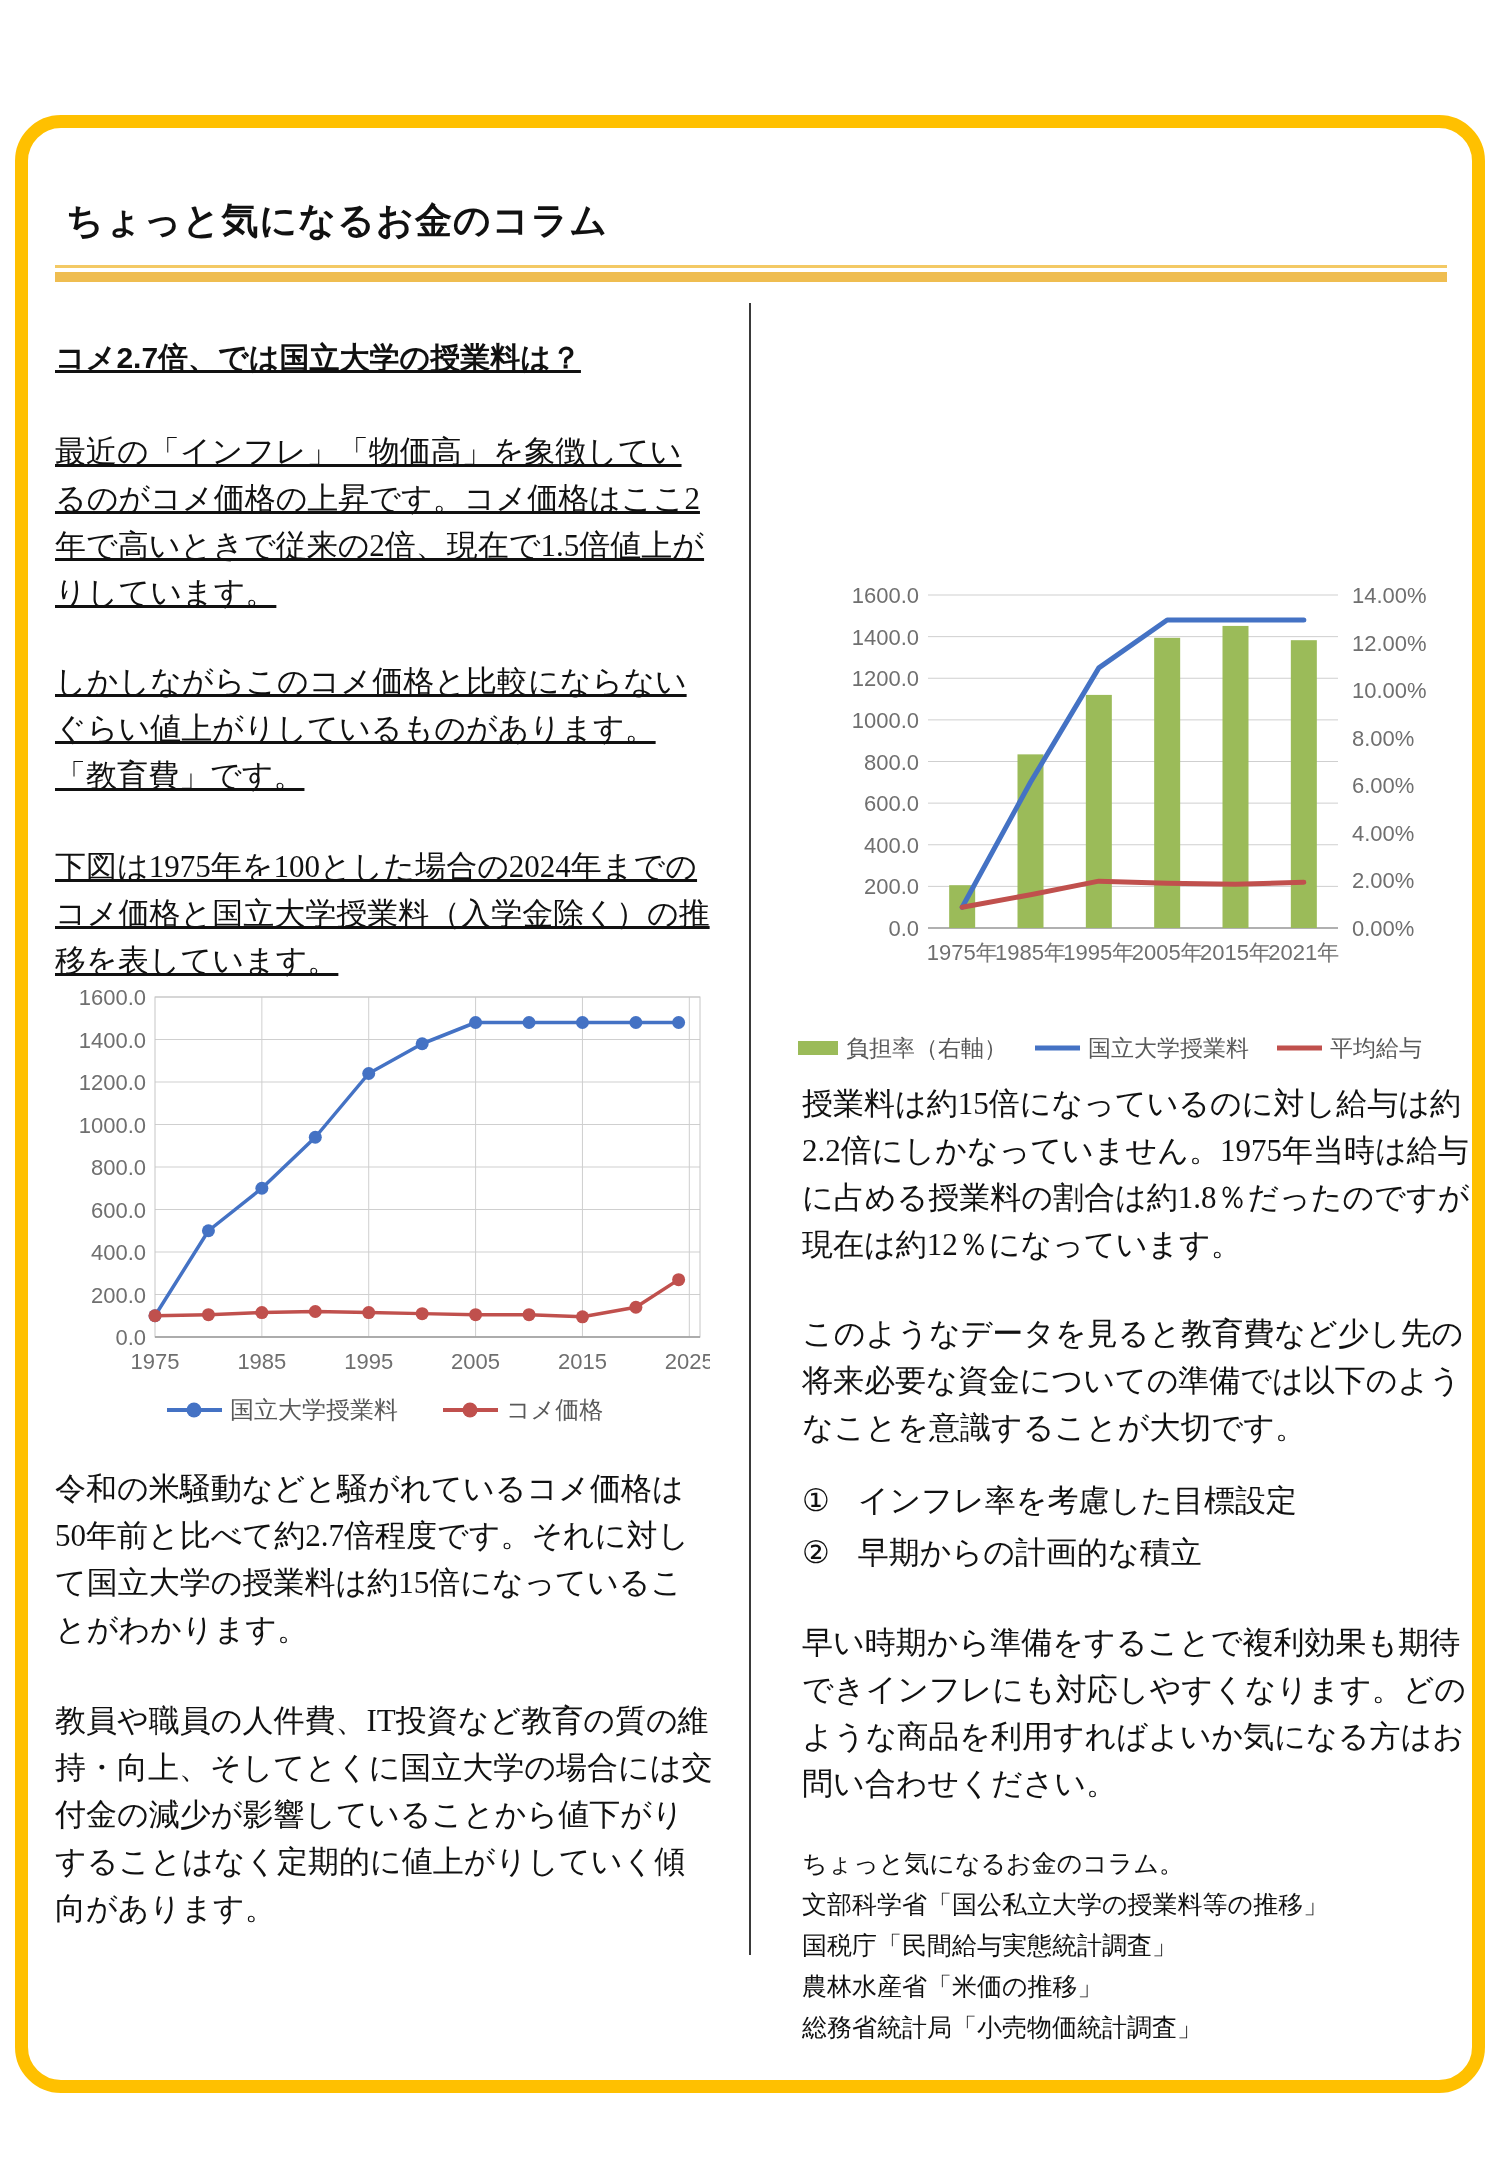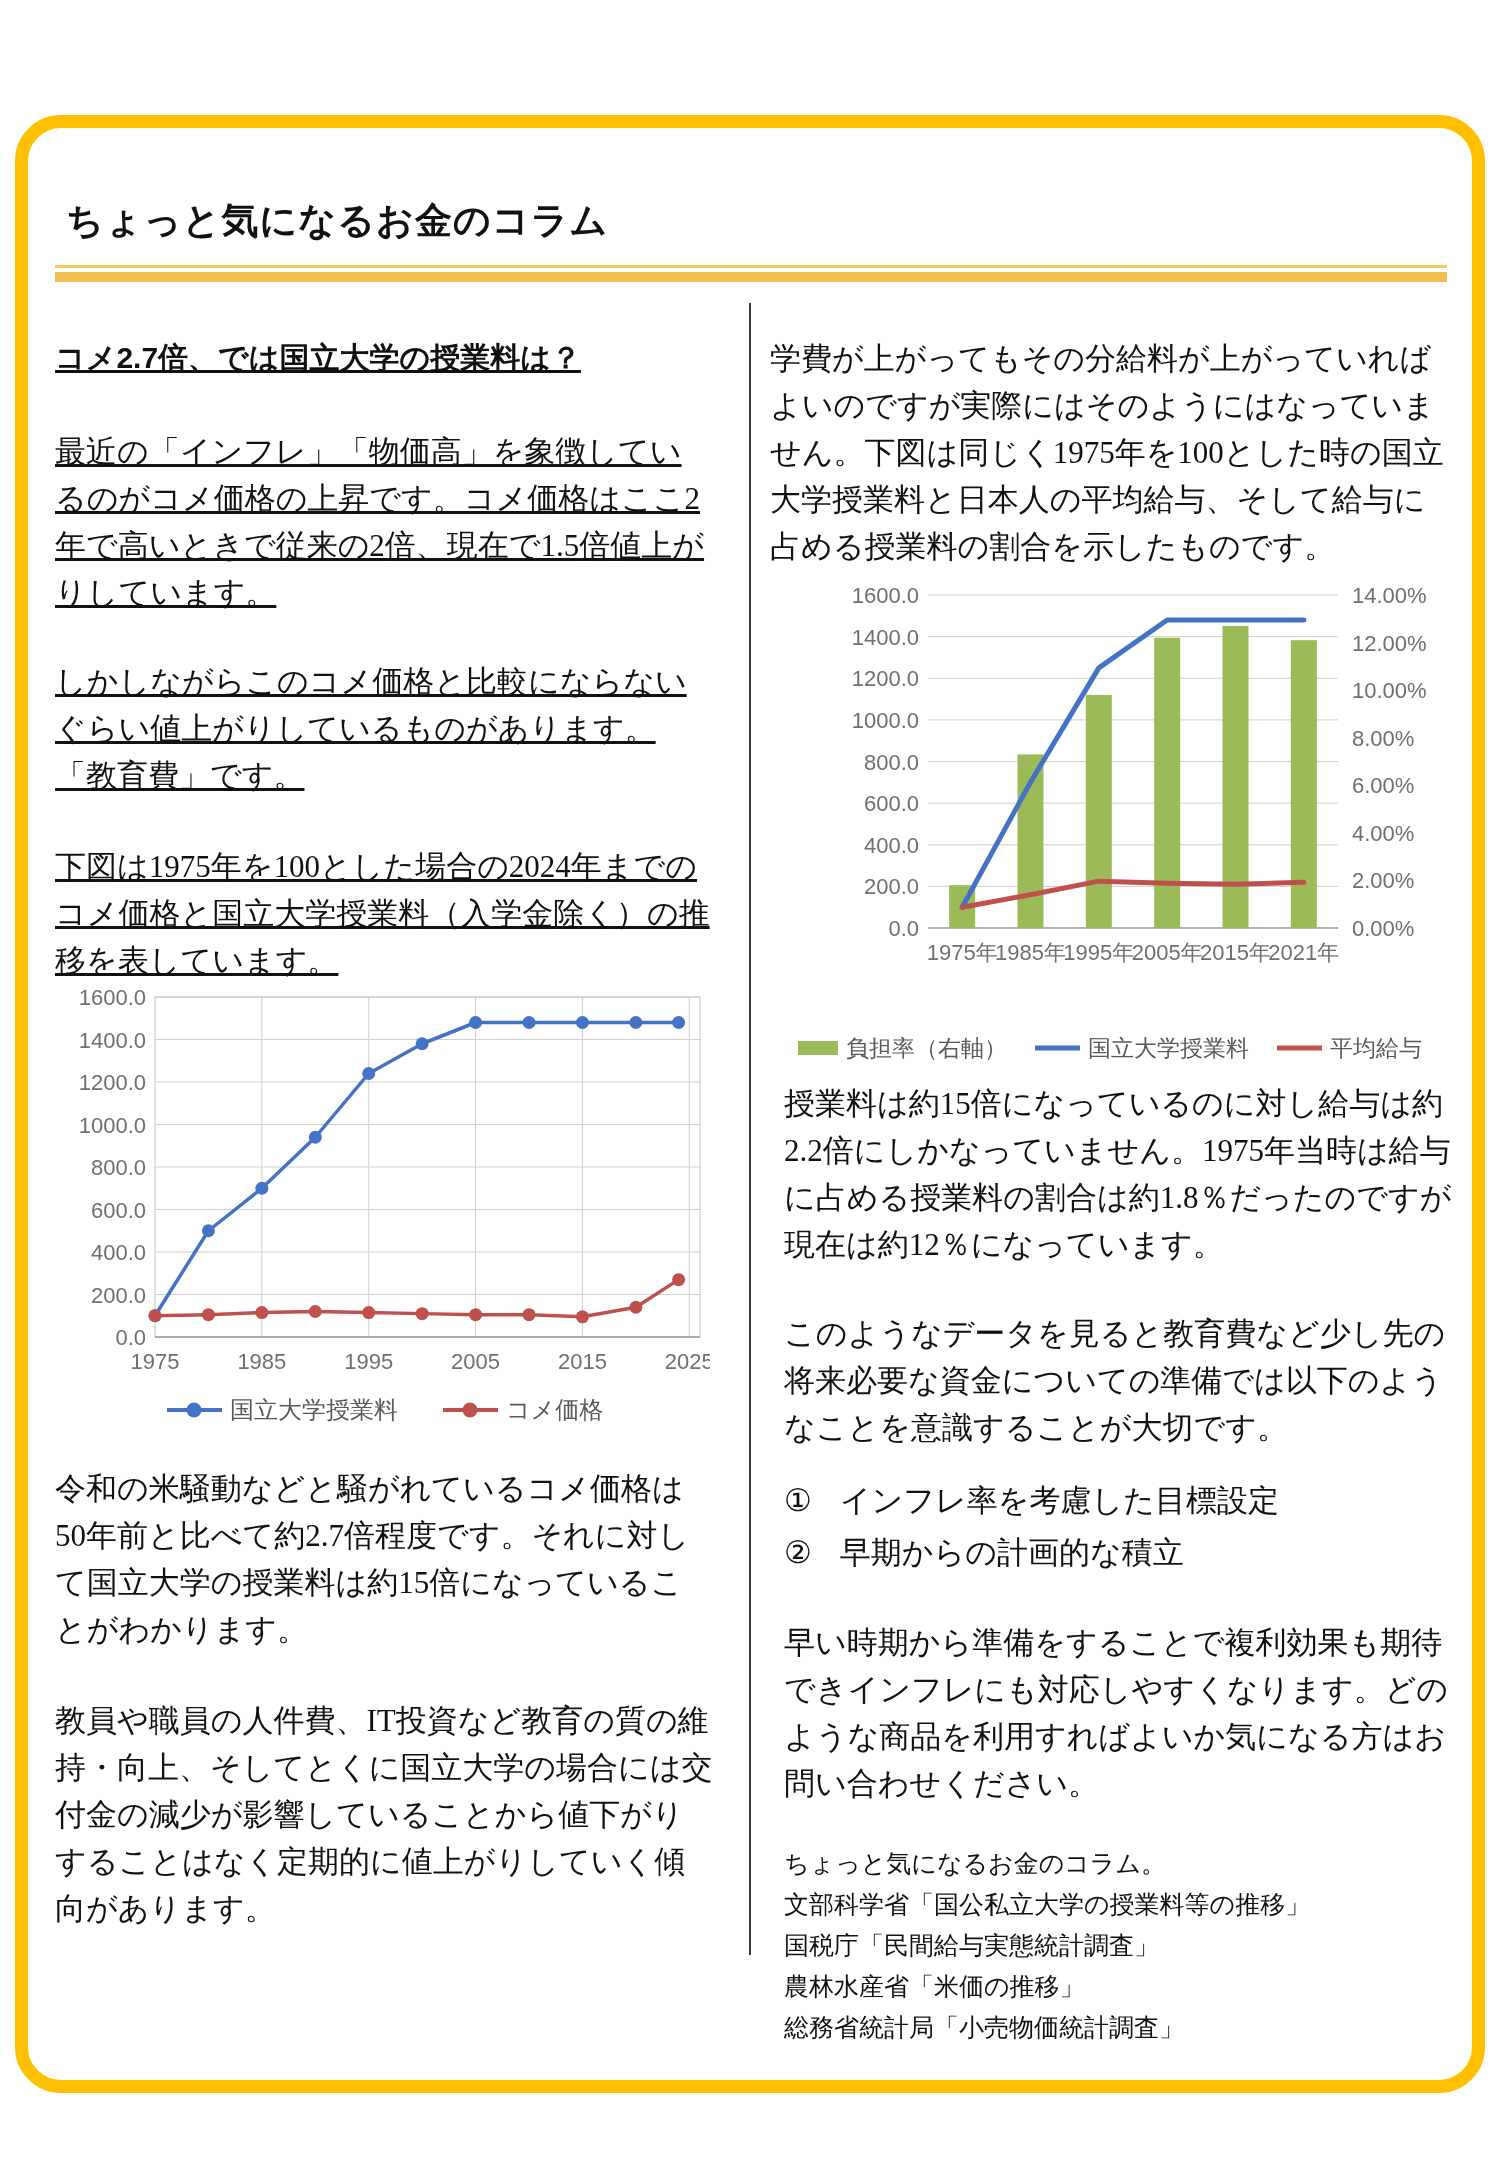--- a/index.html
+++ b/index.html
@@ -10,21 +10,21 @@
   .title{position:absolute;left:66px;top:196px;font-size:37px;font-weight:700;
          font-family:"Liberation Sans","DejaVu Sans",sans-serif;letter-spacing:1px;}
   .rule-thin{position:absolute;left:55px;top:265px;width:1392px;height:3px;background:#F3C964;}
   .rule-thick{position:absolute;left:55px;top:272px;width:1392px;height:10px;background:#EFBD50;}
   .divider{position:absolute;left:749px;top:303px;width:2px;height:1652px;background:#3a3a3a;}
   .col{position:absolute;font-size:31px;line-height:47px;text-align:left;}
   .col p{margin:0 0 44px 0;}
   #left-top{left:55px;top:335px;width:658px;text-decoration:underline;}
   #left-bottom{left:55px;top:1465px;width:658px;}
   #right-top{left:770px;top:335px;width:682px;}
-  #right-bottom{left:784px;top:1080px;width:682px;}
+  #right-bottom{left:802px;top:1080px;width:682px;}
   .heading{font-family:"Liberation Sans","DejaVu Sans",sans-serif;font-weight:700;
            font-size:30px;line-height:45px;margin:0 0 48px 0;}
   .mb-42{margin-bottom:42px !important;}
   .mb-24{margin-bottom:24px !important;}
   .mb-36{margin-bottom:36px !important;}
   .list-block{margin:0 0 40px 0;}
   .list-item{display:flex;gap:28px;line-height:52px;}
   .refs{font-size:25px;line-height:41px;}
   #chart1{position:absolute;left:60px;top:985px;}
   #chart2{position:absolute;left:768px;top:583px;}
@@ -110,23 +110,20 @@
       <line x1="383" y1="425" x2="438" y2="425" stroke="#C0504D" stroke-width="4"></line>
       <circle cx="410" cy="425" r="7.5" fill="#C0504D"></circle>
       <text x="446" y="433" font-size="24" fill="#595959">コメ価格</text>
     </svg>
 
   <div class="col" id="left-bottom">
     <p>令和の米騒動などと騒がれているコメ価格は50年前と比べて約2.7倍程度です。それに対して国立大学の授業料は約15倍になっていることがわかります。</p>
     <p>教員や職員の人件費、IT投資など教育の質の維持・向上、そしてとくに国立大学の場合には交付金の減少が影響していることから値下がりすることはなく定期的に値上がりしていく傾向があります。</p>
   </div>
 
-  <div class="col" id="right-top">
-    <p>学費が上がってもその分給料が上がっていればよいのですが実際にはそのようにはなっていません。下図は同じく1975年を100とした時の国立大学授業料と日本人の平均給与、そして給与に占める授業料の割合を示したものです。</p>
-  </div>
 
   <svg id="chart2" width="685" height="500" viewBox="0 0 685 500">
       <line x1="160" y1="345" x2="570" y2="345" stroke="#CFCFCF" stroke-width="1"></line>
       <text x="151" y="353" text-anchor="end" font-size="22" fill="#6F6F6F">0.0</text>
       <line x1="160" y1="303.375" x2="570" y2="303.375" stroke="#CFCFCF" stroke-width="1"></line>
       <text x="151" y="311.375" text-anchor="end" font-size="22" fill="#6F6F6F">200.0</text>
       <line x1="160" y1="261.75" x2="570" y2="261.75" stroke="#CFCFCF" stroke-width="1"></line>
       <text x="151" y="269.75" text-anchor="end" font-size="22" fill="#6F6F6F">400.0</text>
       <line x1="160" y1="220.125" x2="570" y2="220.125" stroke="#CFCFCF" stroke-width="1"></line>
       <text x="151" y="228.125" text-anchor="end" font-size="22" fill="#6F6F6F">600.0</text>

